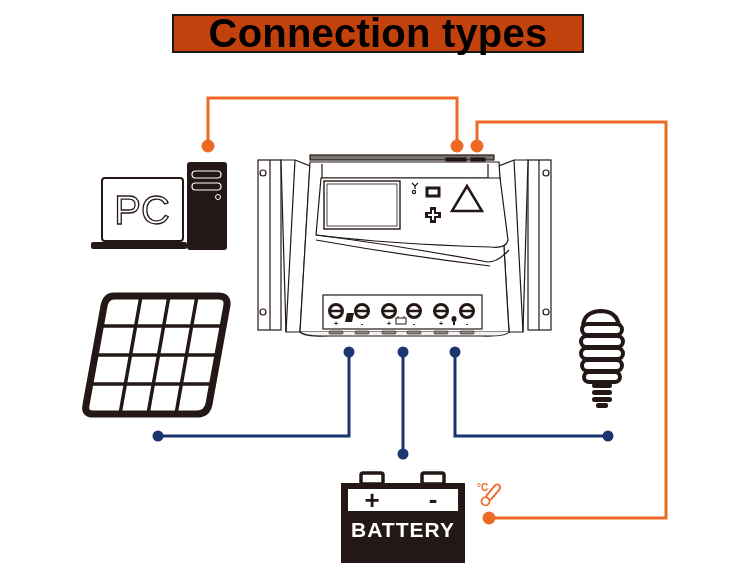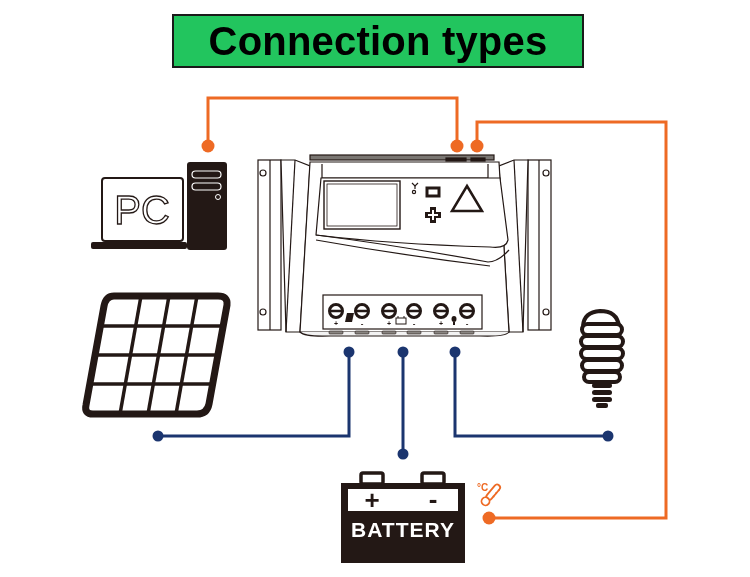--- a/index.html
+++ b/index.html
@@ -1,19 +1,19 @@
 <!DOCTYPE html>
 <html><head>
 <meta charset="utf-8">
 <style>
   html, body { margin: 0; padding: 0; background: #ffffff; }
   body { width: 750px; height: 577px; position: relative; overflow: hidden; font-family: "Liberation Sans", sans-serif; }
   #title-box {
-    position: absolute; left: 172px; top: 14px; width: 412px; height: 54px;
-    border: 2px solid #1a1a1a; box-sizing: border-box; background: #22c55e;
+    position: absolute; left: 172px; top: 14px; width: 412px; height: 39px;
+    border: 2px solid #1a1a1a; box-sizing: border-box; background: #c2410c;
     display: flex; align-items: center; justify-content: center;
   }
   #title-text { font-family: "Liberation Sans", sans-serif; font-weight: bold; font-size: 40px; color: #000; letter-spacing: 0.2px; }
   svg#diagram { position: absolute; left: 0; top: 0; }
   .bat-text { font-family: "Liberation Sans", sans-serif; font-weight: bold; }
   .pc-text { font-family: "Liberation Sans", sans-serif; }
 </style>
 </head>
 <body>
 

